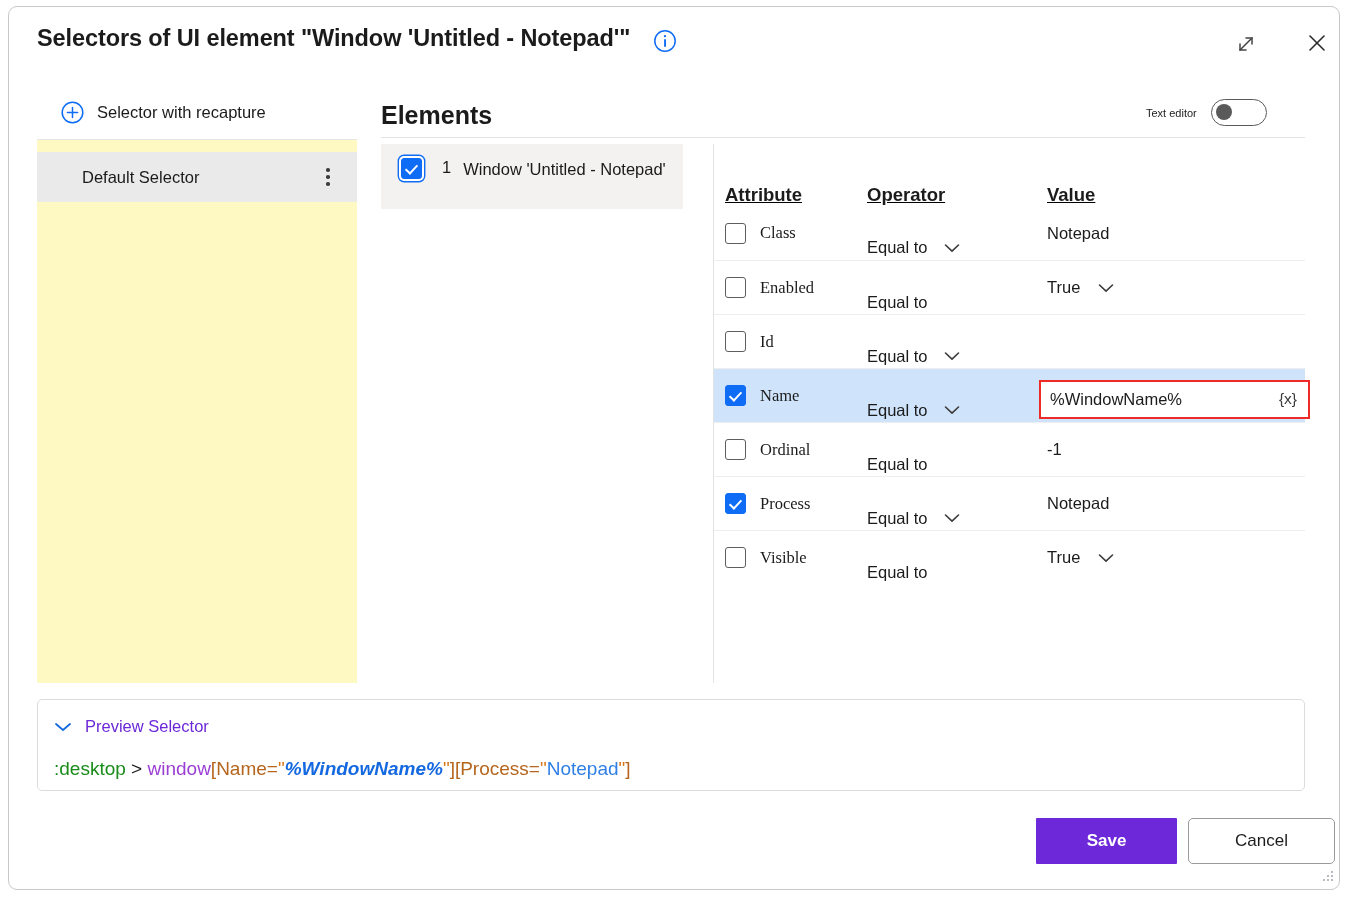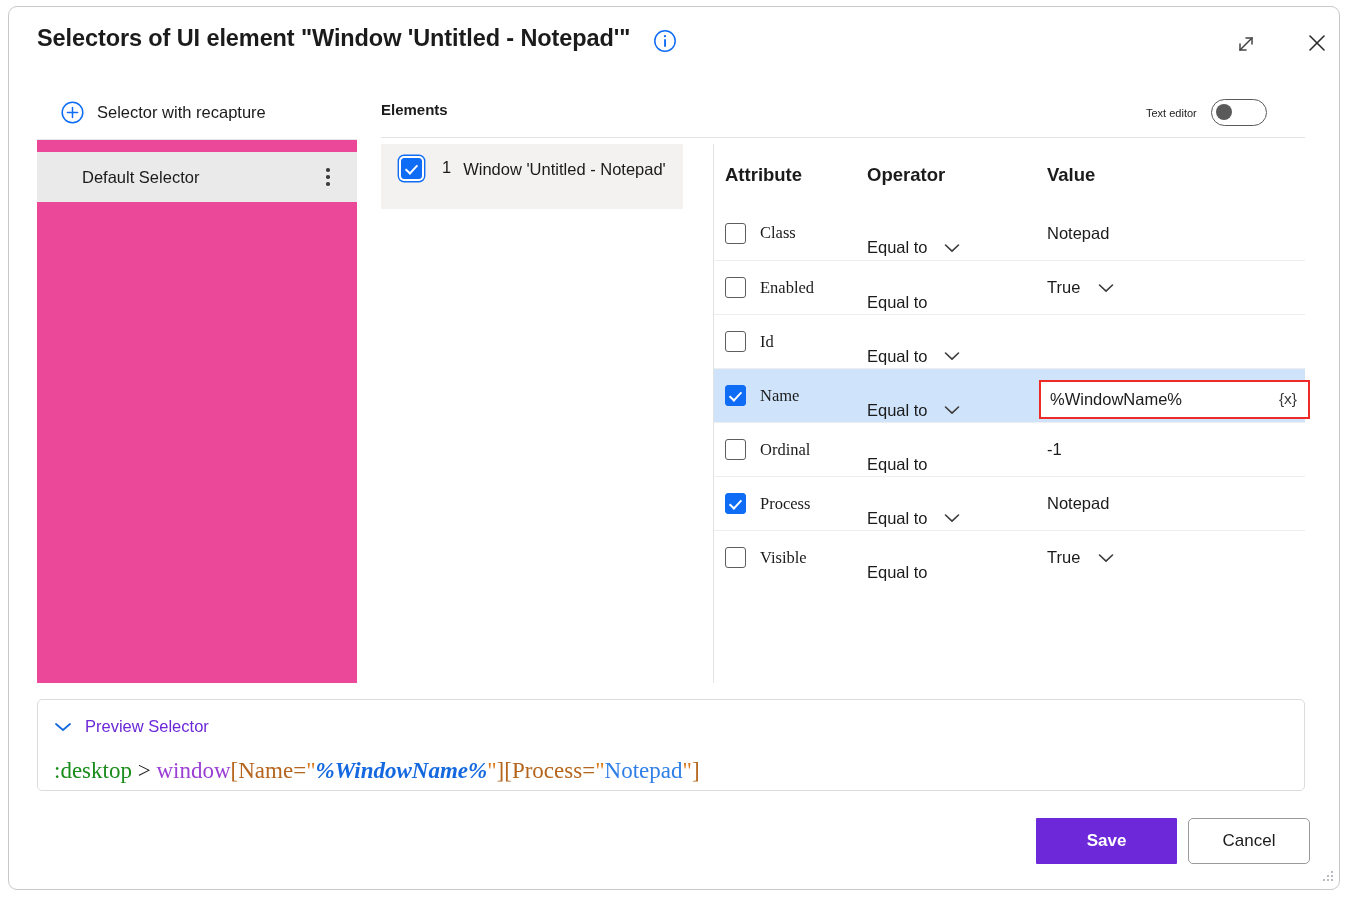--- a/index.html
+++ b/index.html
@@ -67,21 +67,21 @@
     cursor: pointer;
   }
 
   
   #sidebar {
     position: absolute;
     left: 28px;
     top: 78px;
     width: 320px;
     height: 598px;
-    background: #ec4899;
+    background: #fef9c3;
     box-sizing: border-box;
   }
   #recapture-btn {
     position: absolute;
     left: 0; top: 0;
     width: 320px;
     height: 55px;
     border-bottom: 1px solid #e6e6e6;
     display: flex;
     align-items: center;
@@ -134,21 +134,21 @@
     height: 3.6px;
     border-radius: 50%;
     background: #3b3b3b;
   }
 
   
   #elements-header {
     position: absolute;
     left: 372px;
     top: 94px;
-    font-size: 15px;
+    font-size: 25px;
     font-weight: 600;
     color: #1b1b1b;
   }
   #elements-rule {
     position: absolute;
     left: 372px;
     top: 130px;
     width: 924px;
     height: 1px;
     background: #e3e3e3;
@@ -257,24 +257,25 @@
 
   
   #attr-table {
     position: absolute;
     left: 705px;
     top: 137px;
     width: 591px;
   }
   #attr-head {
     display: flex;
-    align-items: center;
+    align-items: flex-end;
     height: 62px;
     padding-left: 11px;
     box-sizing: border-box;
+    text-decoration: underline;
   }
   #attr-head .h-attr { width: 142px; font-size: 18.5px; font-weight: 600; color: #1b1b1b; }
   #attr-head .h-oper { width: 180px; font-size: 18.5px; font-weight: 600; color: #1b1b1b; }
   #attr-head .h-val  { font-size: 18.5px; font-weight: 600; color: #1b1b1b; }
 
   .attr-row {
     display: flex;
     align-items: center;
     height: 54px;
     border-top: 1px solid #eeeeee;
@@ -357,23 +358,22 @@
     cursor: pointer;
   }
   #preview-toggle-label {
     font-size: 16.5px;
     color: #6d28d9;
   }
   #preview-code {
     position: absolute;
     left: 16px;
     top: 58px;
-    font-size: 23px;
+    font-size: 19px;
     white-space: nowrap;
-    font-family: Liberation Serif, serif;
   }
   .tk-desktop { color: #1a8c1a; }
   .tk-gt      { color: #1b1b1b; }
   .tk-tag     { color: #9b3fd4; }
   .tk-brk     { color: #b5651d; }
   .tk-attr    { color: #b5651d; }
   .tk-eq      { color: #b5651d; }
   .tk-quote   { color: #d97a1a; }
   .tk-var     { color: #1569e0; font-weight: bold; font-style: italic; }
   .tk-str     { color: #2f7fe6; }
@@ -392,21 +392,21 @@
     font-size: 17px;
     font-weight: 600;
     font-family: "Liberation Sans", sans-serif;
     cursor: pointer;
     text-align: center;
   }
   #cancel-button {
     position: absolute;
     left: 1179px;
     top: 811px;
-    width: 122px;
+    width: 147px;
     height: 46px;
     background: #ffffff;
     color: #1b1b1b;
     border: 1px solid #9a9a9a;
     border-radius: 5px;
     font-size: 17px;
     font-family: "Liberation Sans", sans-serif;
     cursor: pointer;
   }
 

